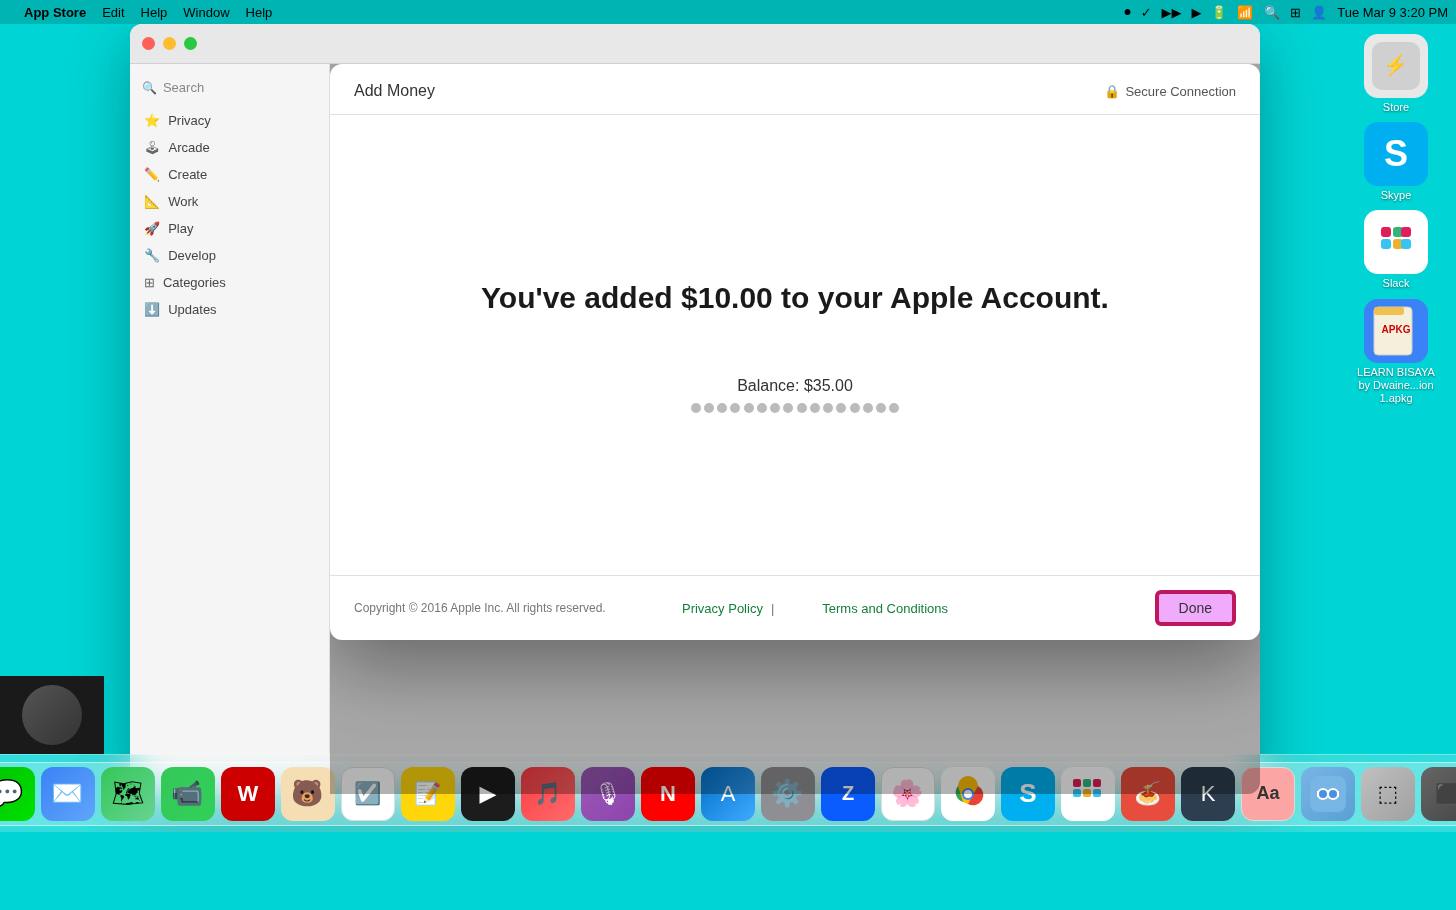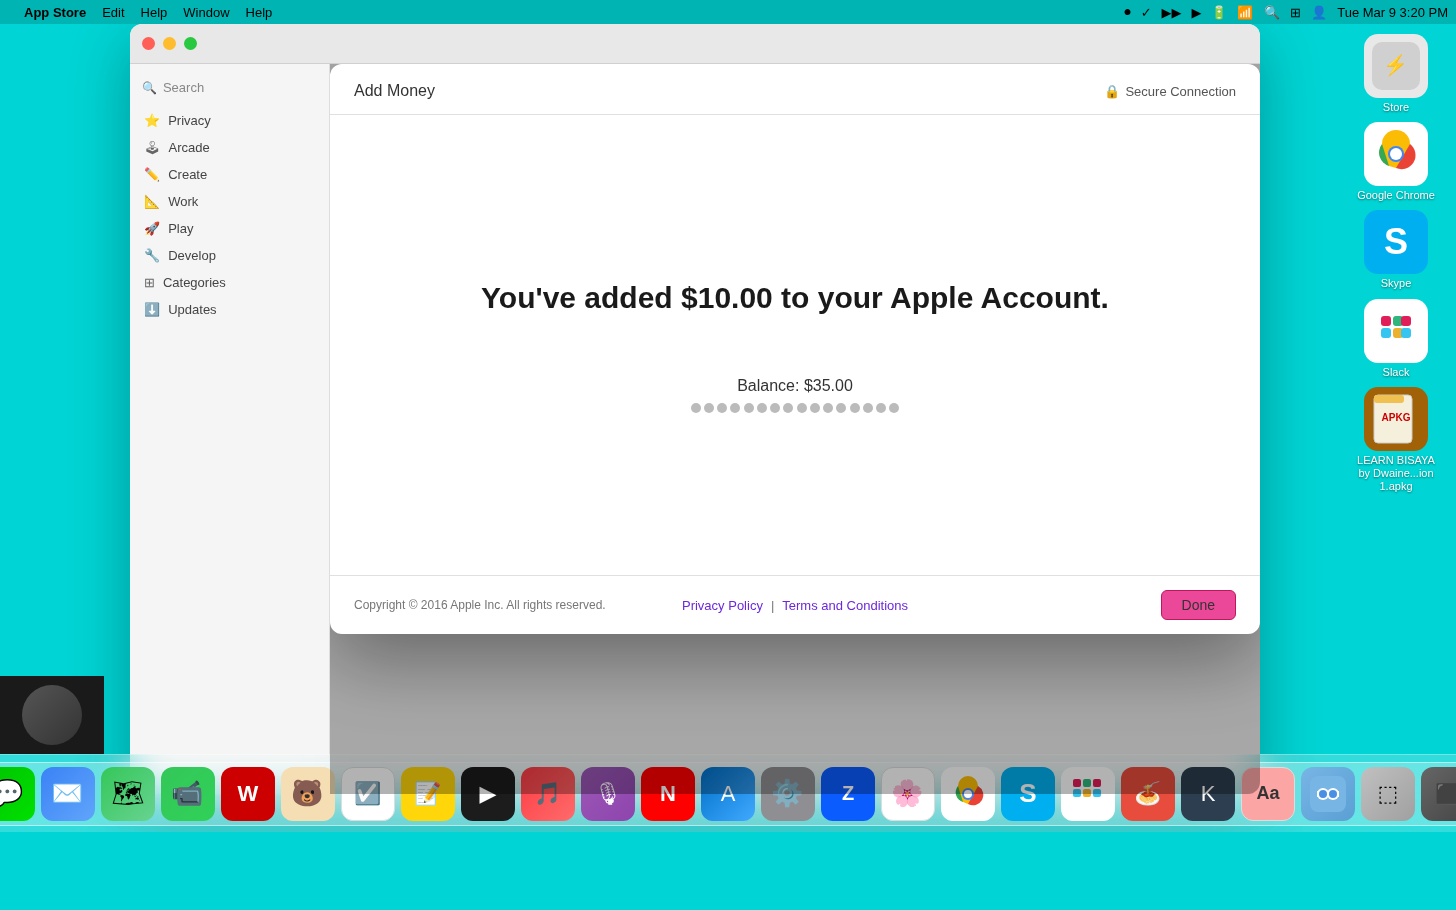--- a/index.html
+++ b/index.html
@@ -130,21 +130,21 @@
       background: #00aff0;
     }
 
     
     .slack-icon-bg {
       background: white;
     }
 
     
     .apkg-icon-bg {
-      background: #a16207;
+      background: #3b82f6;
     }
 
     
     .app-window {
       position: absolute;
       left: 130px;
       top: 0;
       width: 1130px;
       height: 770px;
       background: #f0f0f0;
@@ -392,37 +392,38 @@
       display: flex;
       align-items: center;
       gap: 8px;
       position: absolute;
       left: 50%;
       transform: translateX(-50%);
     }
 
     .footer-link {
       font-size: 13px;
-      color: #6d28d9;
+      color: #15803d;
       cursor: pointer;
       text-decoration: none;
+      margin-left: 40px;
     }
 
     .footer-separator {
       font-size: 13px;
       color: #777;
     }
 
     .footer-right {
       margin-left: auto;
     }
 
     .done-button {
-      background: #ec4899;
-      border: 1px solid #be185d;
+      background: #f0abfc;
+      border: 4px solid #be185d;
       border-radius: 6px;
       padding: 6px 20px;
       font-size: 14px;
       color: #333;
       cursor: pointer;
     }
 
     
     .dock-bottom {
       position: absolute;
@@ -530,33 +531,20 @@
     <div class="dock-app">
       <div class="dock-app-icon anki-icon">
         <svg width="48" height="48" viewBox="0 0 48 48">
           <rect width="48" height="48" fill="#d0d0d0" rx="10"></rect>
           <text x="24" y="30" text-anchor="middle" font-size="20" fill="#555">⚡</text>
         </svg>
       </div>
       <span class="dock-app-label">Store</span>
     </div>
 
-    <div class="dock-app">
-      <div class="dock-app-icon chrome-icon-bg">
-        <svg class="chrome-svg" viewBox="0 0 48 48">
-          <circle cx="24" cy="24" r="22" fill="white"></circle>
-          <path d="M24 14 L38 14 A14 14 0 0 1 24 38 Z" fill="#EA4335"></path>
-          <path d="M24 14 L10 14 A14 14 0 0 0 17 36 Z" fill="#34A853"></path>
-          <path d="M17 36 L24 38 L38 14 A14 14 0 0 0 10 14 Z" fill="#FBBC05"></path>
-          <circle cx="24" cy="24" r="8" fill="#4285F4"></circle>
-          <circle cx="24" cy="24" r="6" fill="white"></circle>
-        </svg>
-      </div>
-      <span class="dock-app-label">Google Chrome</span>
-    </div>
 
     <div class="dock-app">
       <div class="dock-app-icon skype-icon-bg">
         <span style="font-size:36px;color:white;font-weight:bold;">S</span>
       </div>
       <span class="dock-app-label">Skype</span>
     </div>
 
     <div class="dock-app">
       <div class="dock-app-icon slack-icon-bg">

